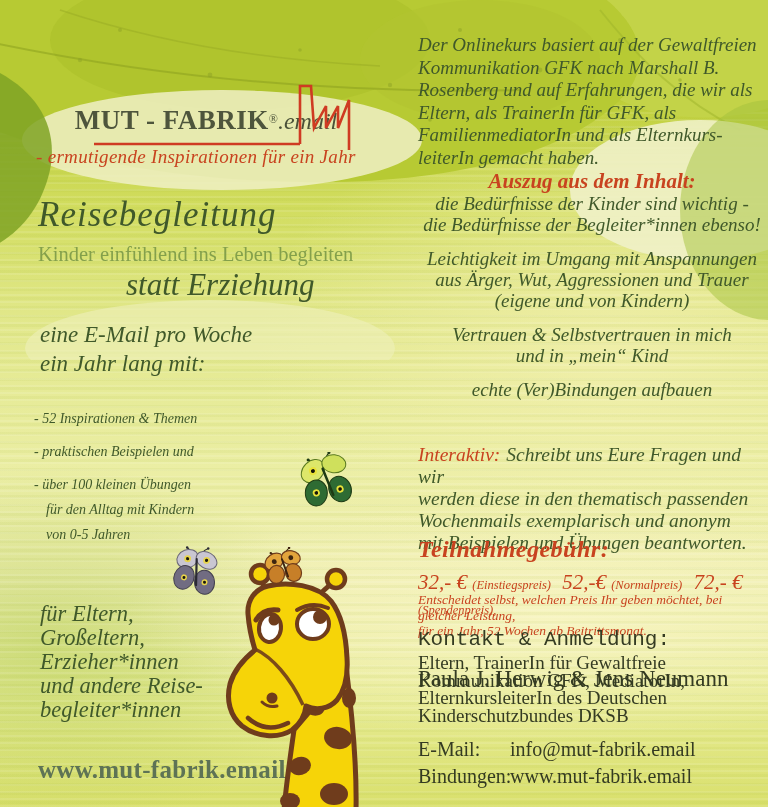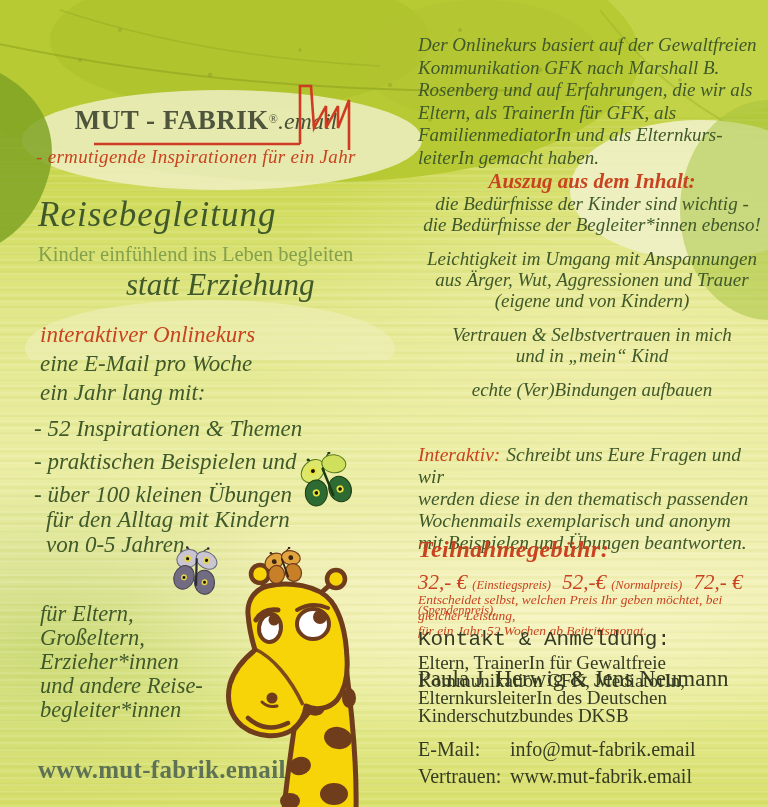--- a/index.html
+++ b/index.html
@@ -26,21 +26,21 @@
   .brand{font-size:27px;font-weight:bold;color:#4e553c;letter-spacing:0.5px;}
   .reg{font-size:12px;color:#4e553c;}
   .tld{font-size:24px;font-style:italic;color:#4a5138;}
   .factory-svg{left:92px;top:76px;z-index:2;}
   .tagline{left:36px;top:146px;width:340px;text-align:left;font-size:19px;letter-spacing:0.3px;}
   .title-block{left:38px;top:196px;}
   .title1{font-size:35px;letter-spacing:1px;line-height:38px;}
   .title2{font-size:20.5px;color:#84a04b;margin-top:8px;line-height:24px;}
   .title3{font-size:31px;margin-left:88px;margin-top:2px;line-height:34px;}
   .course{left:40px;top:320px;font-size:23px;line-height:29px;}
-  .list{left:34px;top:416px;font-size:23px;line-height:25px;}
+  .list{left:34px;top:406px;font-size:14px;line-height:25px;}
   .list-item{margin-bottom:8px;padding-left:12px;text-indent:-12px;}
   .audience{left:40px;top:602px;font-size:22.5px;line-height:24px;font-style:italic;}
   .website{left:38px;top:756px;font-size:25px;font-weight:bold;color:#5e7355;letter-spacing:0.3px;}
   .rc{left:418px;width:348px;}
   .intro{top:34px;font-size:19px;line-height:22.5px;}
   .content-heading{top:169px;font-size:21px;font-weight:bold;text-align:center;}
   .content-list{top:193px;text-align:center;font-size:19px;line-height:21px;}
   .content-item{margin-bottom:13px;}
   .interactive{top:444px;font-size:19.5px;line-height:22px;}
   .interactive .lbl{margin-right:6px;}
@@ -105,21 +105,20 @@
   </svg>
   <div class="abs txt tagline red it">- ermutigende Inspirationen für ein Jahr</div>
 
   <div class="abs txt title-block">
     <div class="title1 green it">Reisebegleitung</div>
     <div class="title2">Kinder einfühlend ins Leben begleiten</div>
     <div class="title3 green it">statt Erziehung</div>
   </div>
 
   <div class="abs txt course it">
-    <div class="red">interaktiver Onlinekurs</div>
     <div class="green">eine E-Mail pro Woche</div>
     <div class="green">ein Jahr lang mit:</div>
   </div>
 
   <div class="abs txt list green it">
     <div class="list-item ml">- 52 Inspirationen &amp; Themen</div>
     <div class="list-item ml">- praktischen Beispielen und</div>
     <div class="list-item ml">- über 100 kleinen Übungen
 für den Alltag mit Kindern
 von 0-5 Jahren</div>
@@ -177,21 +176,21 @@
   <div class="abs txt rc contact-heading dark">Kontakt &amp; Anmeldung:</div>
   <div class="abs txt rc names dark">Paula J. Herwig &amp; Jens Neumann</div>
   <div class="abs txt rc creds dark ml">Eltern, TrainerIn für Gewaltfreie Kommunikation GFK, MediatorIn,
 ElternkursleiterIn des Deutschen Kinderschutzbundes DKSB</div>
 
   <div class="abs txt rc contact-rows dark">
     <div>
       <span class="row-label">E-Mail:</span><span>info@mut-fabrik.email</span>
     </div>
     <div>
-      <span class="row-label">Vertrauen:</span><span>www.mut-fabrik.email</span>
+      <span class="row-label">Bindungen:</span><span>www.mut-fabrik.email</span>
     </div>
   </div>
 
   <svg class="abs giraffe" width="180" height="259" viewBox="0 0 180 259">
 
     <path d="M84,182 C80,210 76,238 74,262 L146,262 C147,215 142,165 136,118 L118,142 Z" fill="#f6d408" stroke="#6f3c1c" stroke-width="5" stroke-linejoin="round"></path>
     <g fill="#6f3c1c">
       <ellipse cx="103" cy="158" rx="12" ry="9" transform="rotate(25 103 158)"></ellipse>
       <ellipse cx="128" cy="190" rx="14" ry="11" transform="rotate(10 128 190)"></ellipse>
       <ellipse cx="90" cy="218" rx="11" ry="9" transform="rotate(-15 90 218)"></ellipse>

